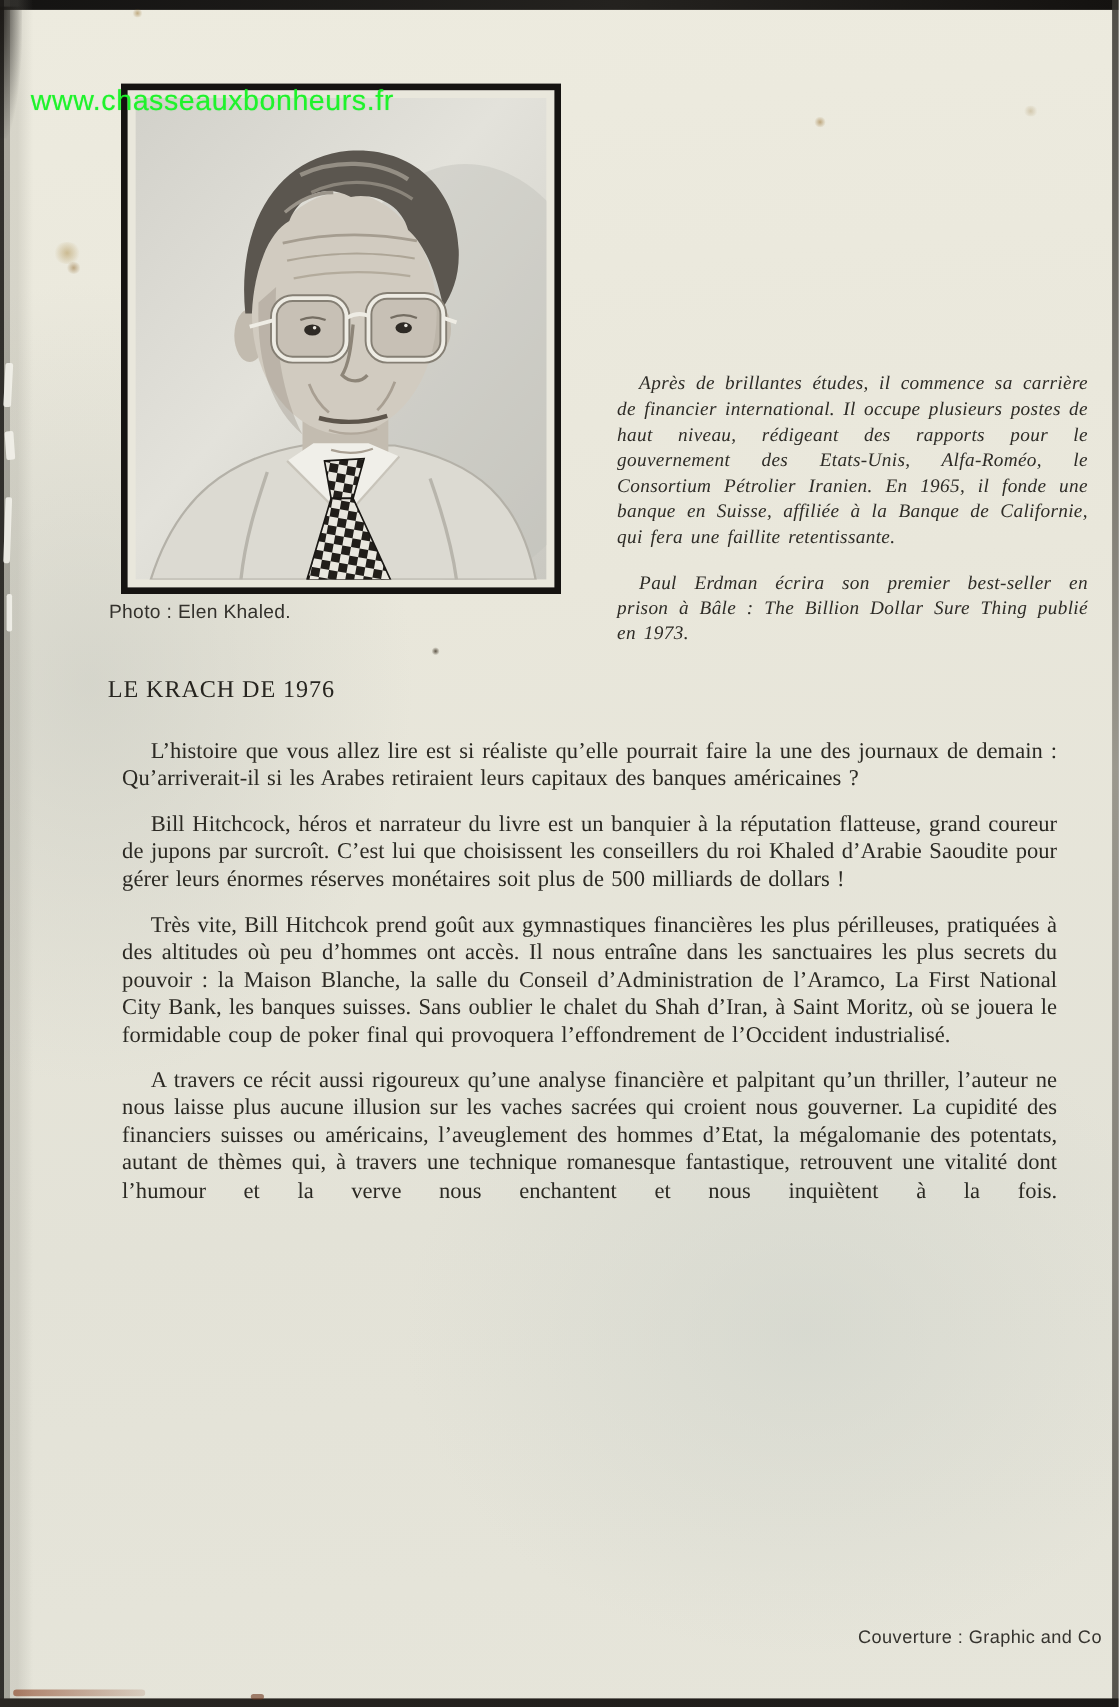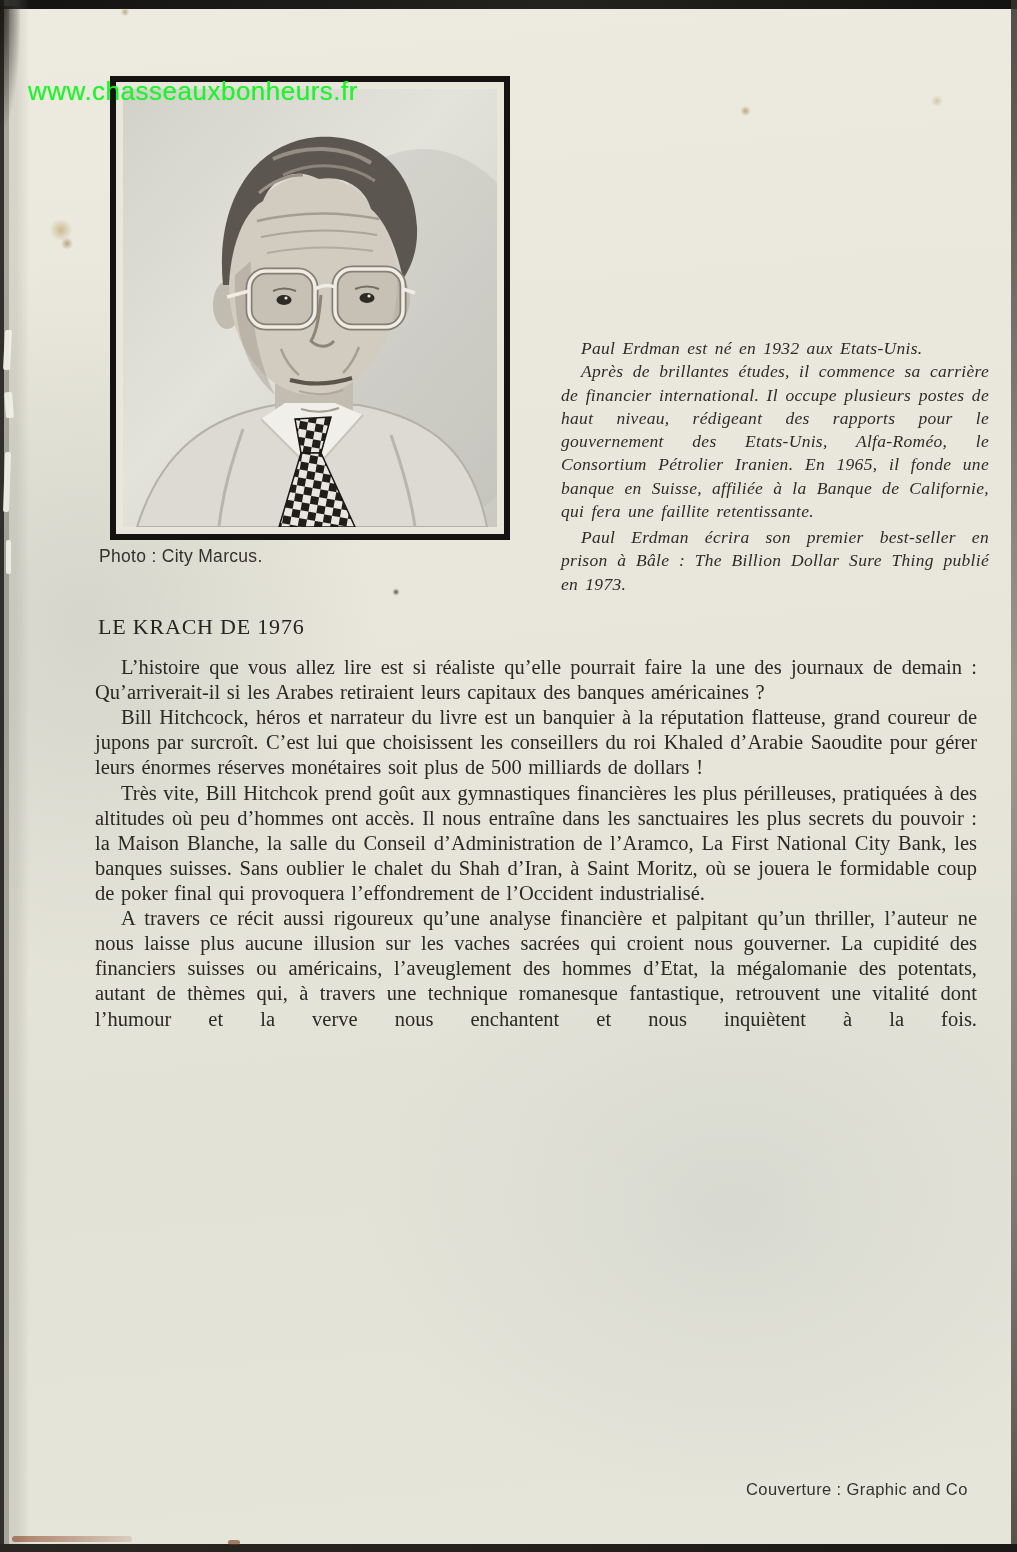--- a/index.html
+++ b/index.html
@@ -47,30 +47,30 @@
     border:6px solid #151311; background:#e9e7dc; box-sizing:border-box; }
   .photo { position:absolute; left:7px; top:7px; right:7px; bottom:7px; overflow:hidden; }
   .photo svg { display:block; width:100%; height:100%; }
   .caption { position:absolute; left:99px; top:546px;
     font-family:"Liberation Sans", sans-serif; font-size:17.5px; color:#33312c; letter-spacing:0.3px; }
   
   .bio { position:absolute; left:561px; top:337px; width:428px;
     font-style:italic; font-size:17.5px; line-height:1.33; text-align:justify;
     letter-spacing:0.3px; word-spacing:2.5px; color:#2e2c27; }
   .bio p { margin:0; text-indent:20px; }
-  .bio p.gap { margin-top:3px; }
+  .bio p.gap { margin-top:18px; }
   
   .heading { position:absolute; left:98px; top:614px; margin:0;
     font-size:22px; font-weight:normal; letter-spacing:0.8px; color:#26241f; }
   .body-text { position:absolute; left:95px; top:655px; width:882px;
     font-size:20.5px; line-height:1.225; text-align:justify; word-spacing:1.5px; color:#2b2923; }
-  .body-text p { margin:0; text-indent:26px; }
+  .body-text p { margin:16px; text-indent:26px; }
   .body-text p:last-child { text-align-last:justify; }
   
-  .credit { position:absolute; left:746px; top:1480px;
+  .credit { position:absolute; left:780px; top:1480px;
     font-family:"Liberation Sans", sans-serif; font-size:16.5px; letter-spacing:0.4px; color:#35332e; }
 </style>
 </head>
 <body>
 
 <div class="page">
 
   <div class="edge-top"></div>
   <div class="spine"></div>
   <div class="corner-shadow"></div>
@@ -164,24 +164,23 @@
         <path d="M158,260 Q164,276 176,286" stroke="#a89f92" stroke-width="2.5" fill="none"></path>
         <path d="M236,258 Q230,274 220,284" stroke="#a89f92" stroke-width="2.5" fill="none"></path>
 
         <path d="M167,291 Q197,299 229,289" stroke="#5d554b" stroke-width="4" fill="none"></path>
         <path d="M176,302 Q197,309 220,301" stroke="#b1a89b" stroke-width="2" fill="none"></path>
         <path d="M178,320 Q197,326 216,319" stroke="#a89f92" stroke-width="2" fill="none"></path>
       </svg>
     </div>
   </div>
 
-  <div class="caption">Photo : City Marcus.</div>
+  <div class="caption">Photo : Elen Khaled.</div>
 
   <div class="bio">
-    <p>Paul Erdman est né en 1932 aux Etats-Unis.</p>
     <p>Après de brillantes études, il commence sa carrière de financier international. Il occupe plusieurs postes de haut niveau, rédigeant des rapports pour le gouvernement des Etats-Unis, Alfa-Roméo, le Consortium Pétrolier Iranien. En 1965, il fonde une banque en Suisse, affiliée à la Banque de Californie, qui fera une faillite retentissante.</p>
     <p class="gap">Paul Erdman écrira son premier best-seller en prison à Bâle : The Billion Dollar Sure Thing publié en 1973.</p>
   </div>
 
   <h1 class="heading">LE KRACH DE 1976</h1>
 
   <div class="body-text">
     <p>L’histoire que vous allez lire est si réaliste qu’elle pourrait faire la une des journaux de demain : Qu’arriverait-il si les Arabes retiraient leurs capitaux des banques américaines ?</p>
     <p>Bill Hitchcock, héros et narrateur du livre est un banquier à la réputation flatteuse, grand coureur de jupons par surcroît. C’est lui que choisissent les conseillers du roi Khaled d’Arabie Saoudite pour gérer leurs énormes réserves monétaires soit plus de 500 milliards de dollars !</p>
     <p>Très vite, Bill Hitchcok prend goût aux gymnastiques financières les plus périlleuses, pratiquées à des altitudes où peu d’hommes ont accès. Il nous entraîne dans les sanctuaires les plus secrets du pouvoir : la Maison Blanche, la salle du Conseil d’Administration de l’Aramco, La First National City Bank, les banques suisses. Sans oublier le chalet du Shah d’Iran, à Saint Moritz, où se jouera le formidable coup de poker final qui provoquera l’effondrement de l’Occident industrialisé.</p>

